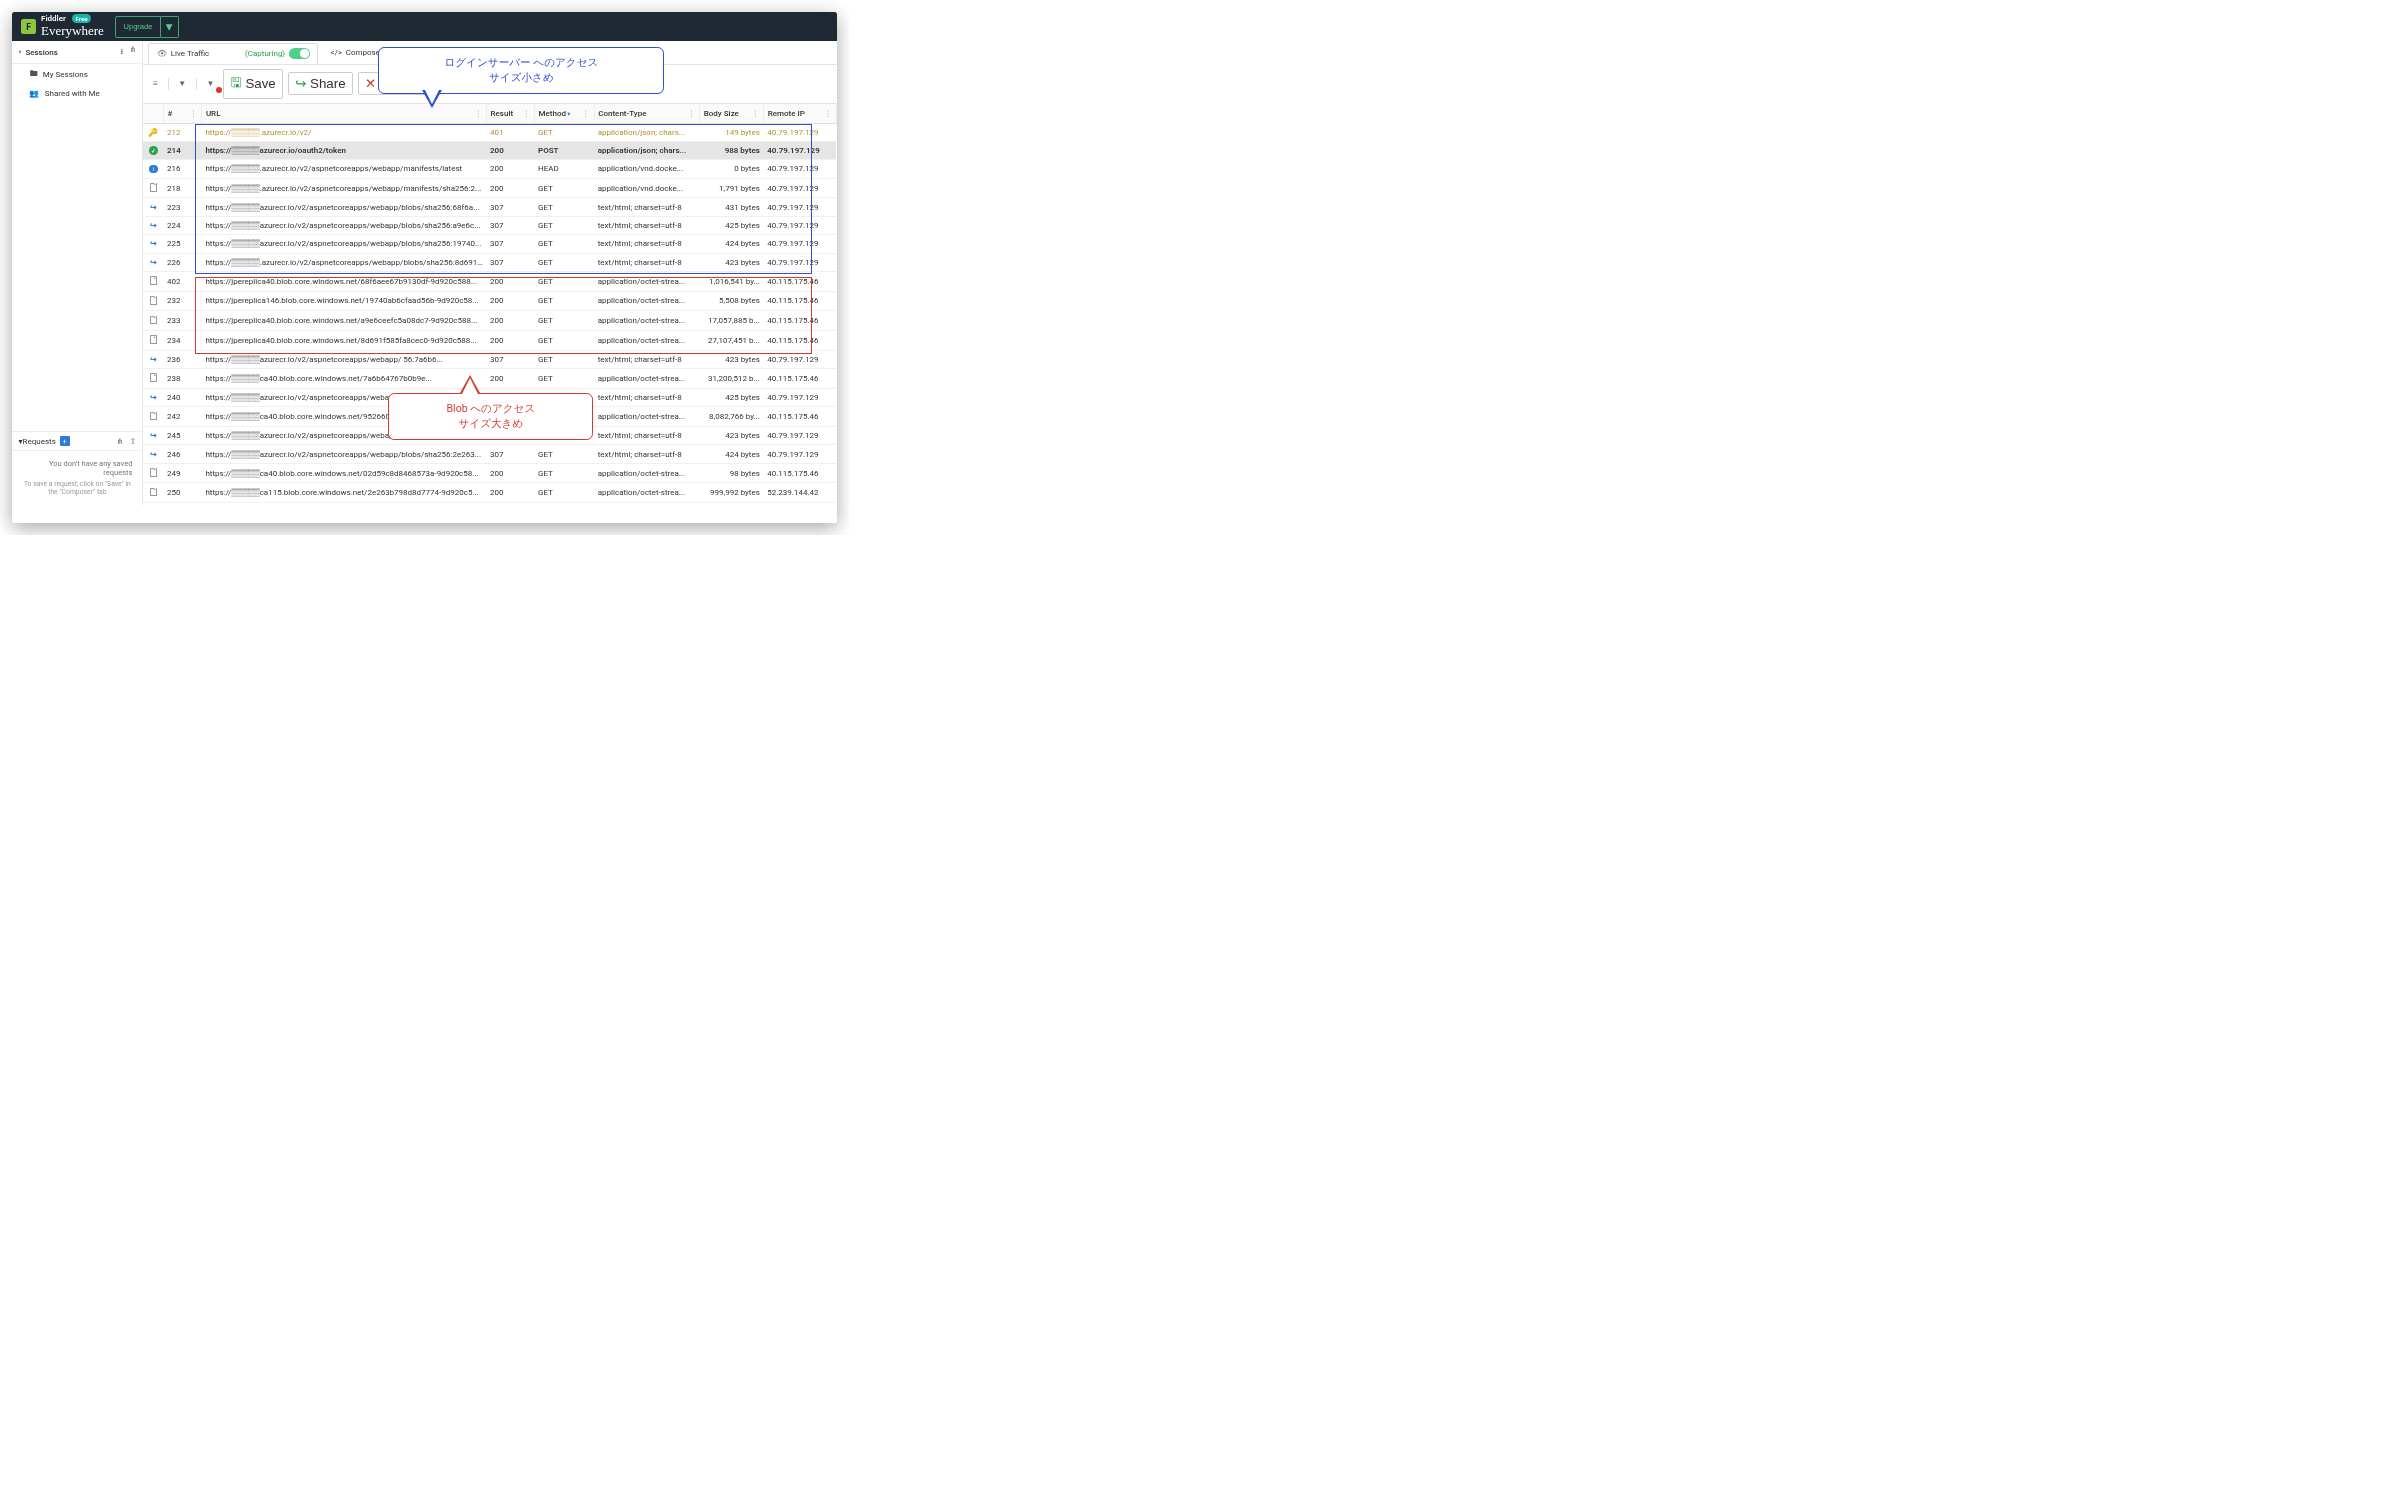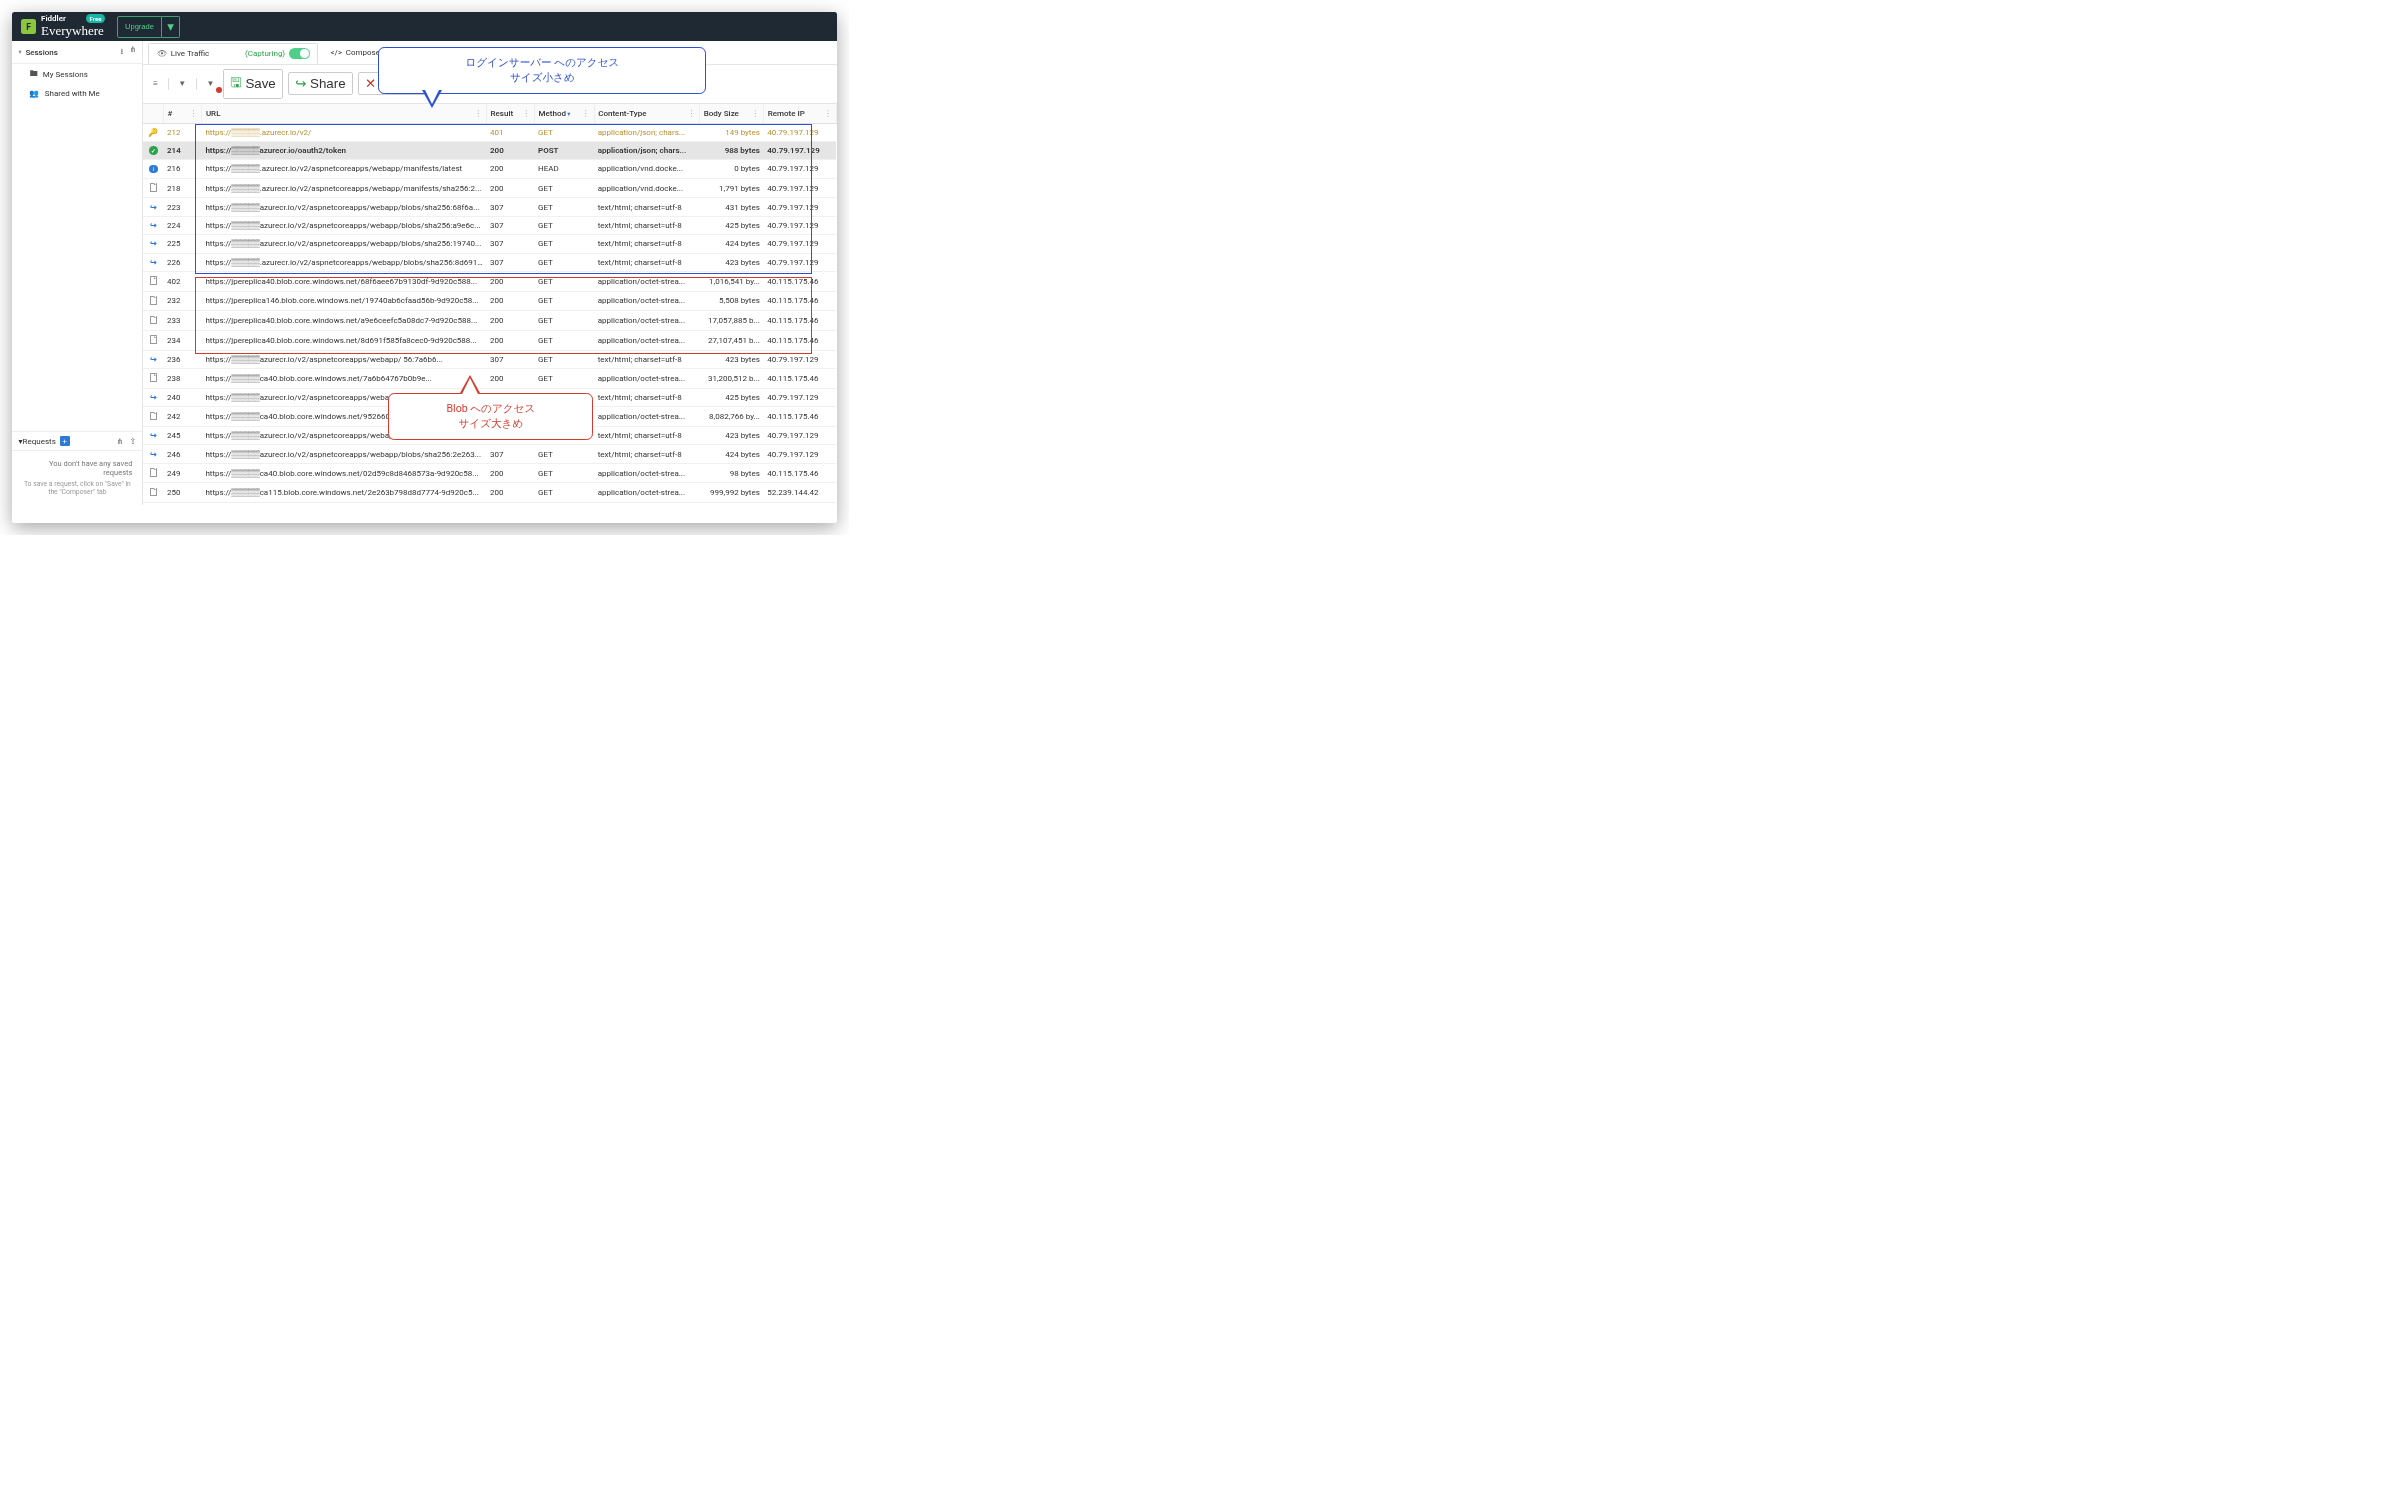--- a/index.html
+++ b/index.html
@@ -19,21 +19,21 @@
   .menubar .app-icon { width:11.2px; height:11.2px; background:#8cc63f; border-radius:1.9px; margin-right:7.5px; display:flex; align-items:center; justify-content:center;}
   .menubar .app-icon svg{width:7.5px;height:7.5px;}
   .menubar .menu-item { margin-right:11.2px; color:#333; cursor:pointer;}
   .menubar .right { margin-left:auto; color:#555;}
   
   .header { background:#1f2933; color:#fff; height:29px; display:flex; align-items:center; padding:0 8.7px;}
   .header .logo-badge { width:15px;height:15px;background:#8cc63f;border-radius:2.5px;display:flex;align-items:center;justify-content:center;font-weight:bold;color:#1f2933;margin-right:5px;font-size:8.7px;}
   .header .product { line-height:1.1; }
   .header .product .line1 { font-weight:600; font-size:8px;}
   .header .product .line2 { font-size:13px;font-family:Liberation Serif, serif;}
-  .header .free-badge { background:#19b5a5; color:#fff; font-size:6.2px; padding:0.6px 3.7px; border-radius:5px; margin-left:20px; vertical-align:top;}
+  .header .free-badge { background:#19b5a5; color:#fff; font-size:6.2px; padding:0.6px 3.7px; border-radius:5px; margin-left:6px; vertical-align:top;}
   .header .upgrade-group { margin-left:11.2px; display:flex;}
   .header .upgrade-btn { border:0.6px solid #3aa56f; color:#4fd08a; background:transparent; padding:2.5px 7.5px; border-radius:1.9px 0 0 1.9px; font-size:7.5px; cursor:pointer;}
   .header .upgrade-caret { border:0.6px solid #3aa56f; border-left:none; color:#4fd08a; background:transparent; padding:2.5px 5px; border-radius:0 1.9px 1.9px 0; cursor:pointer;}
   
   .layout { display:flex; height:calc(100% - 47px);}
   .sidebar { width:131px; border-right:0.6px solid #e5e5e5; display:flex; flex-direction:column;}
   .side-section-hdr { display:flex; align-items:center; padding:3.7px 6.2px; border-bottom:0.6px solid #eee; font-weight:500;}
   .side-section-hdr .caret { margin-right:3.7px; font-size:6.2px; color:#888;}
   .side-section-hdr .hdr-icons { margin-left:auto; display:flex; gap:6.2px; color:#666;}
   .side-item { padding:3.7px 6.2px 3.7px 17.4px; display:flex; align-items:center; gap:5px; cursor:pointer;}
@@ -434,21 +434,21 @@
               </tr>
             </tbody>
         </table>
 
         <div class="box-blue" style="left:52px; top:20.5px; width:617px; height:150px;"></div>
         <div class="box-red" style="left:52px; top:173px; width:617px; height:77px;"></div>
       </div>
     </div>
   </div>
 
-  <div class="callout blue" style="left:366px; top:35px; width:328px;">
+  <div class="callout blue" style="left:366px; top:35px; width:286px;">
     <div>ログインサーバー へのアクセス</div>
     <div>サイズ小さめ</div>
   </div>
   <div class="tail blue" style="left:410px; top:78px;"></div>
 
   <div class="callout red" style="left:376px; top:381px; width:205px;">
     <div>Blob へのアクセス</div>
     <div>サイズ大きめ</div>
   </div>
   <div class="tail red" style="left:448px; top:363px;"></div>

